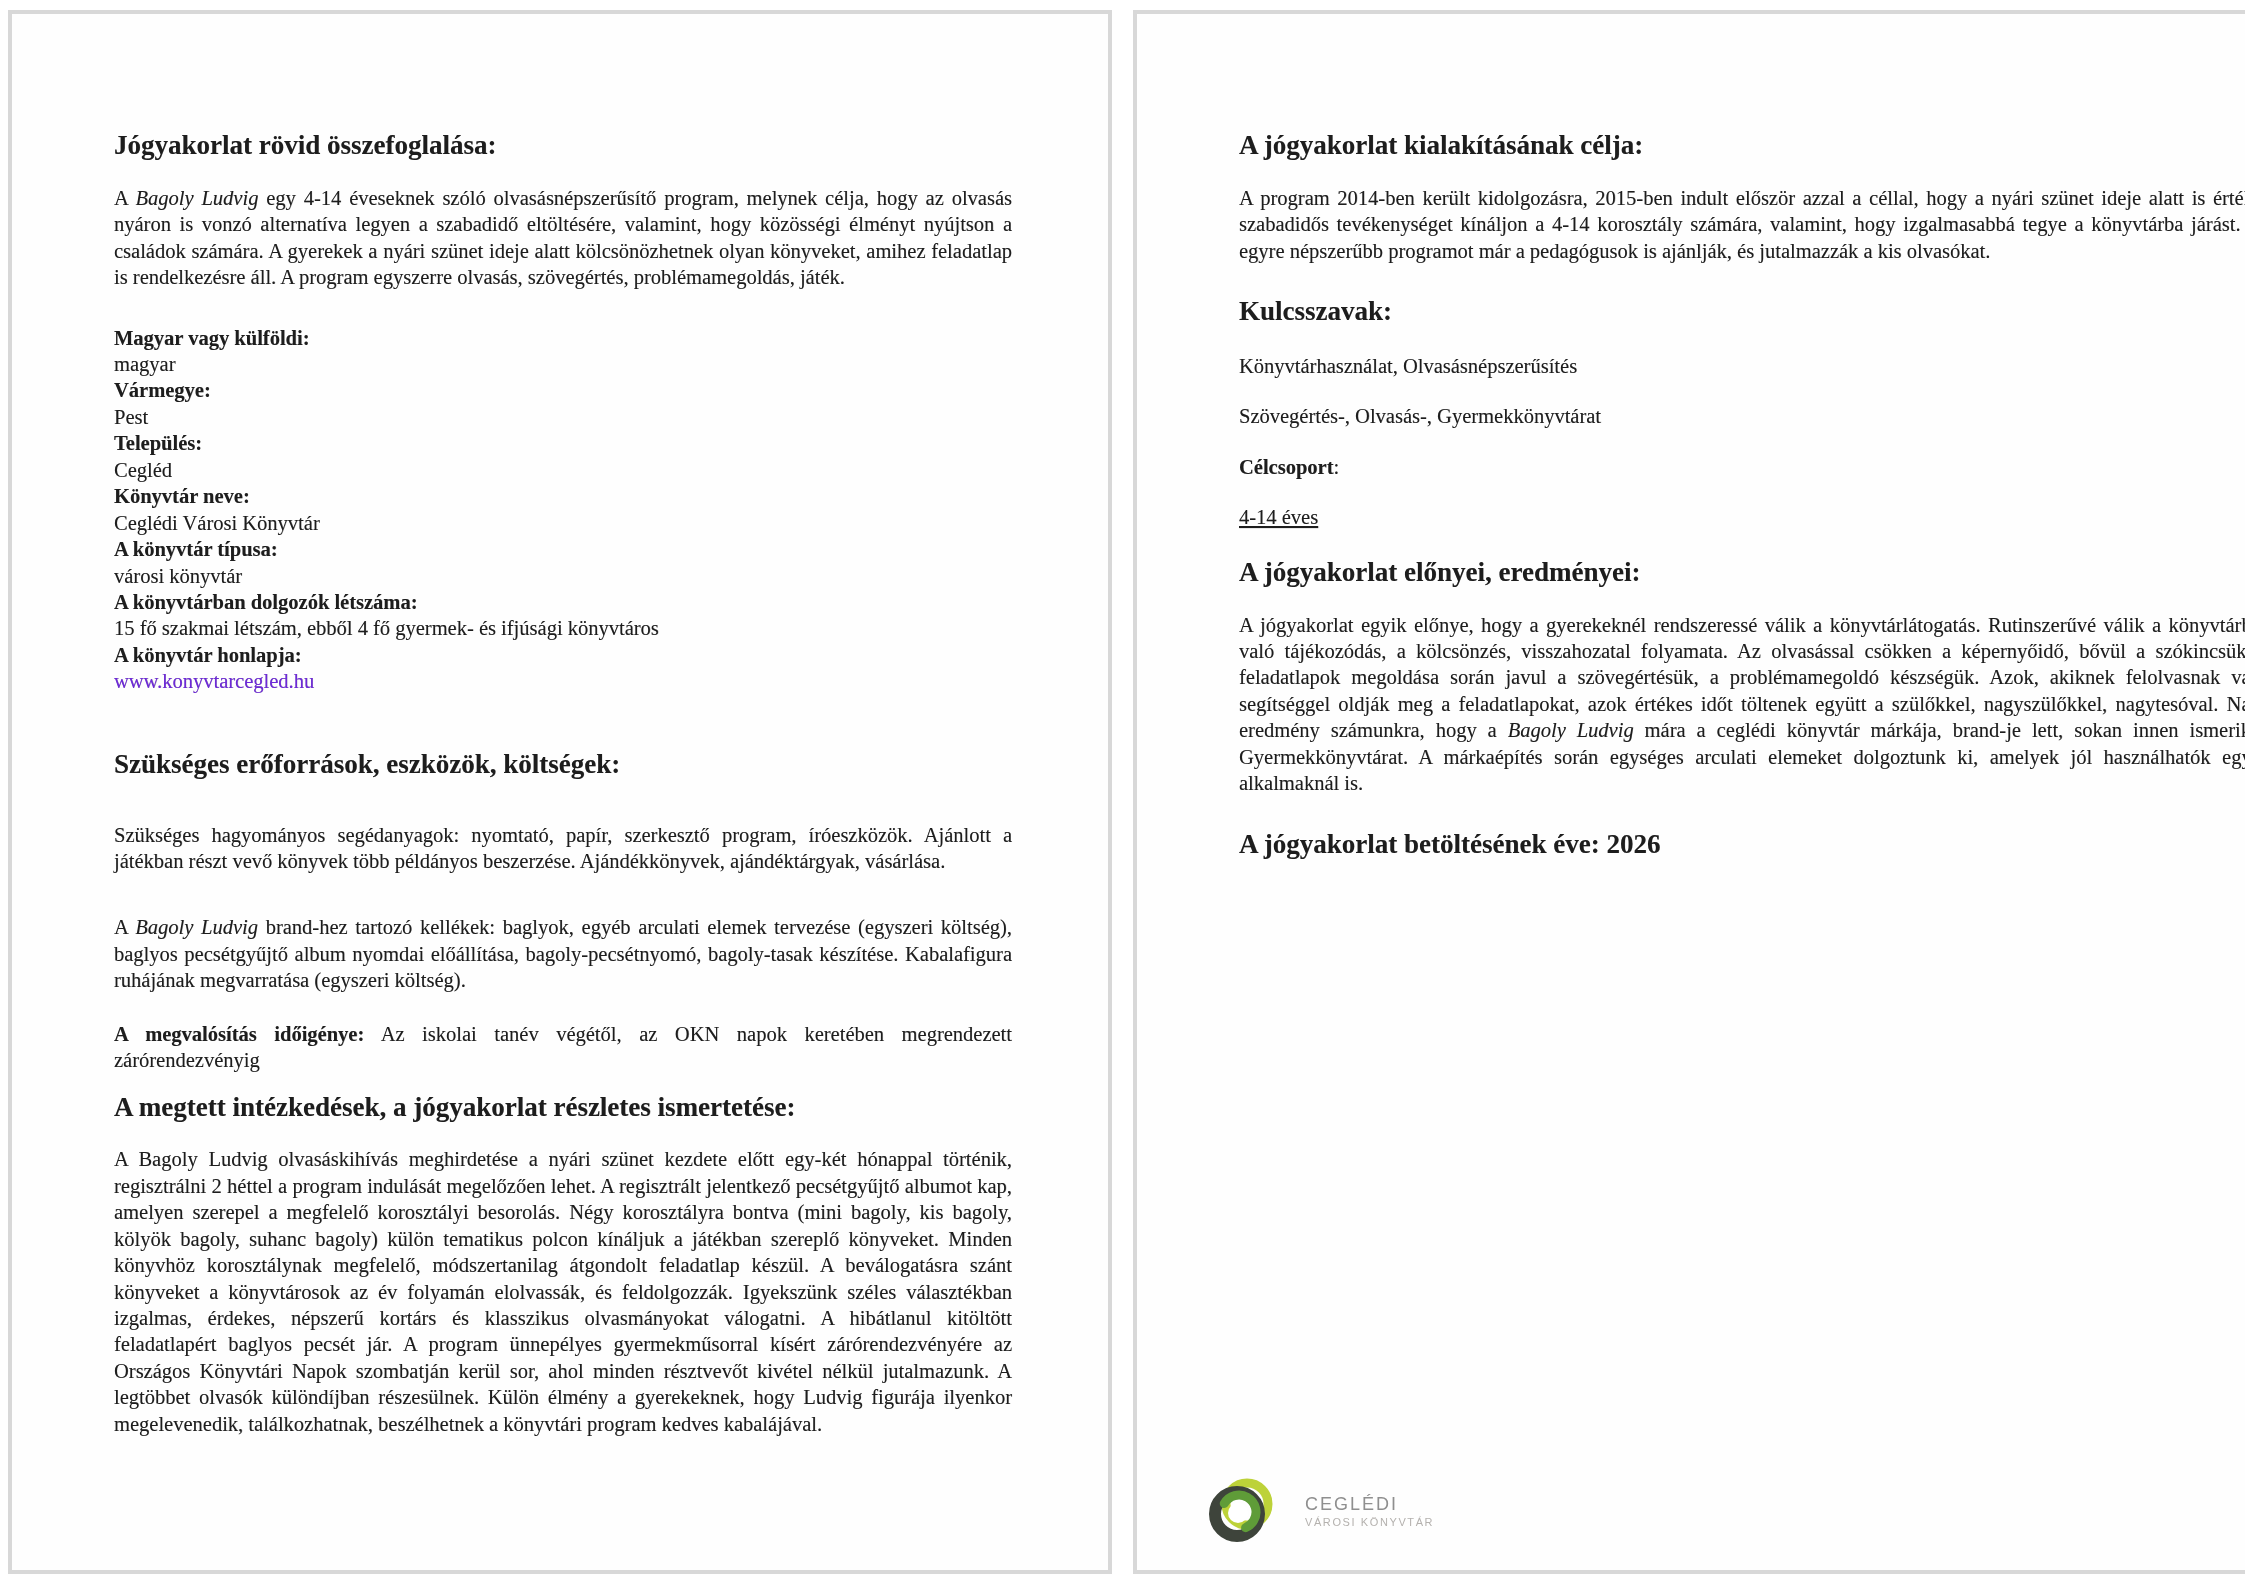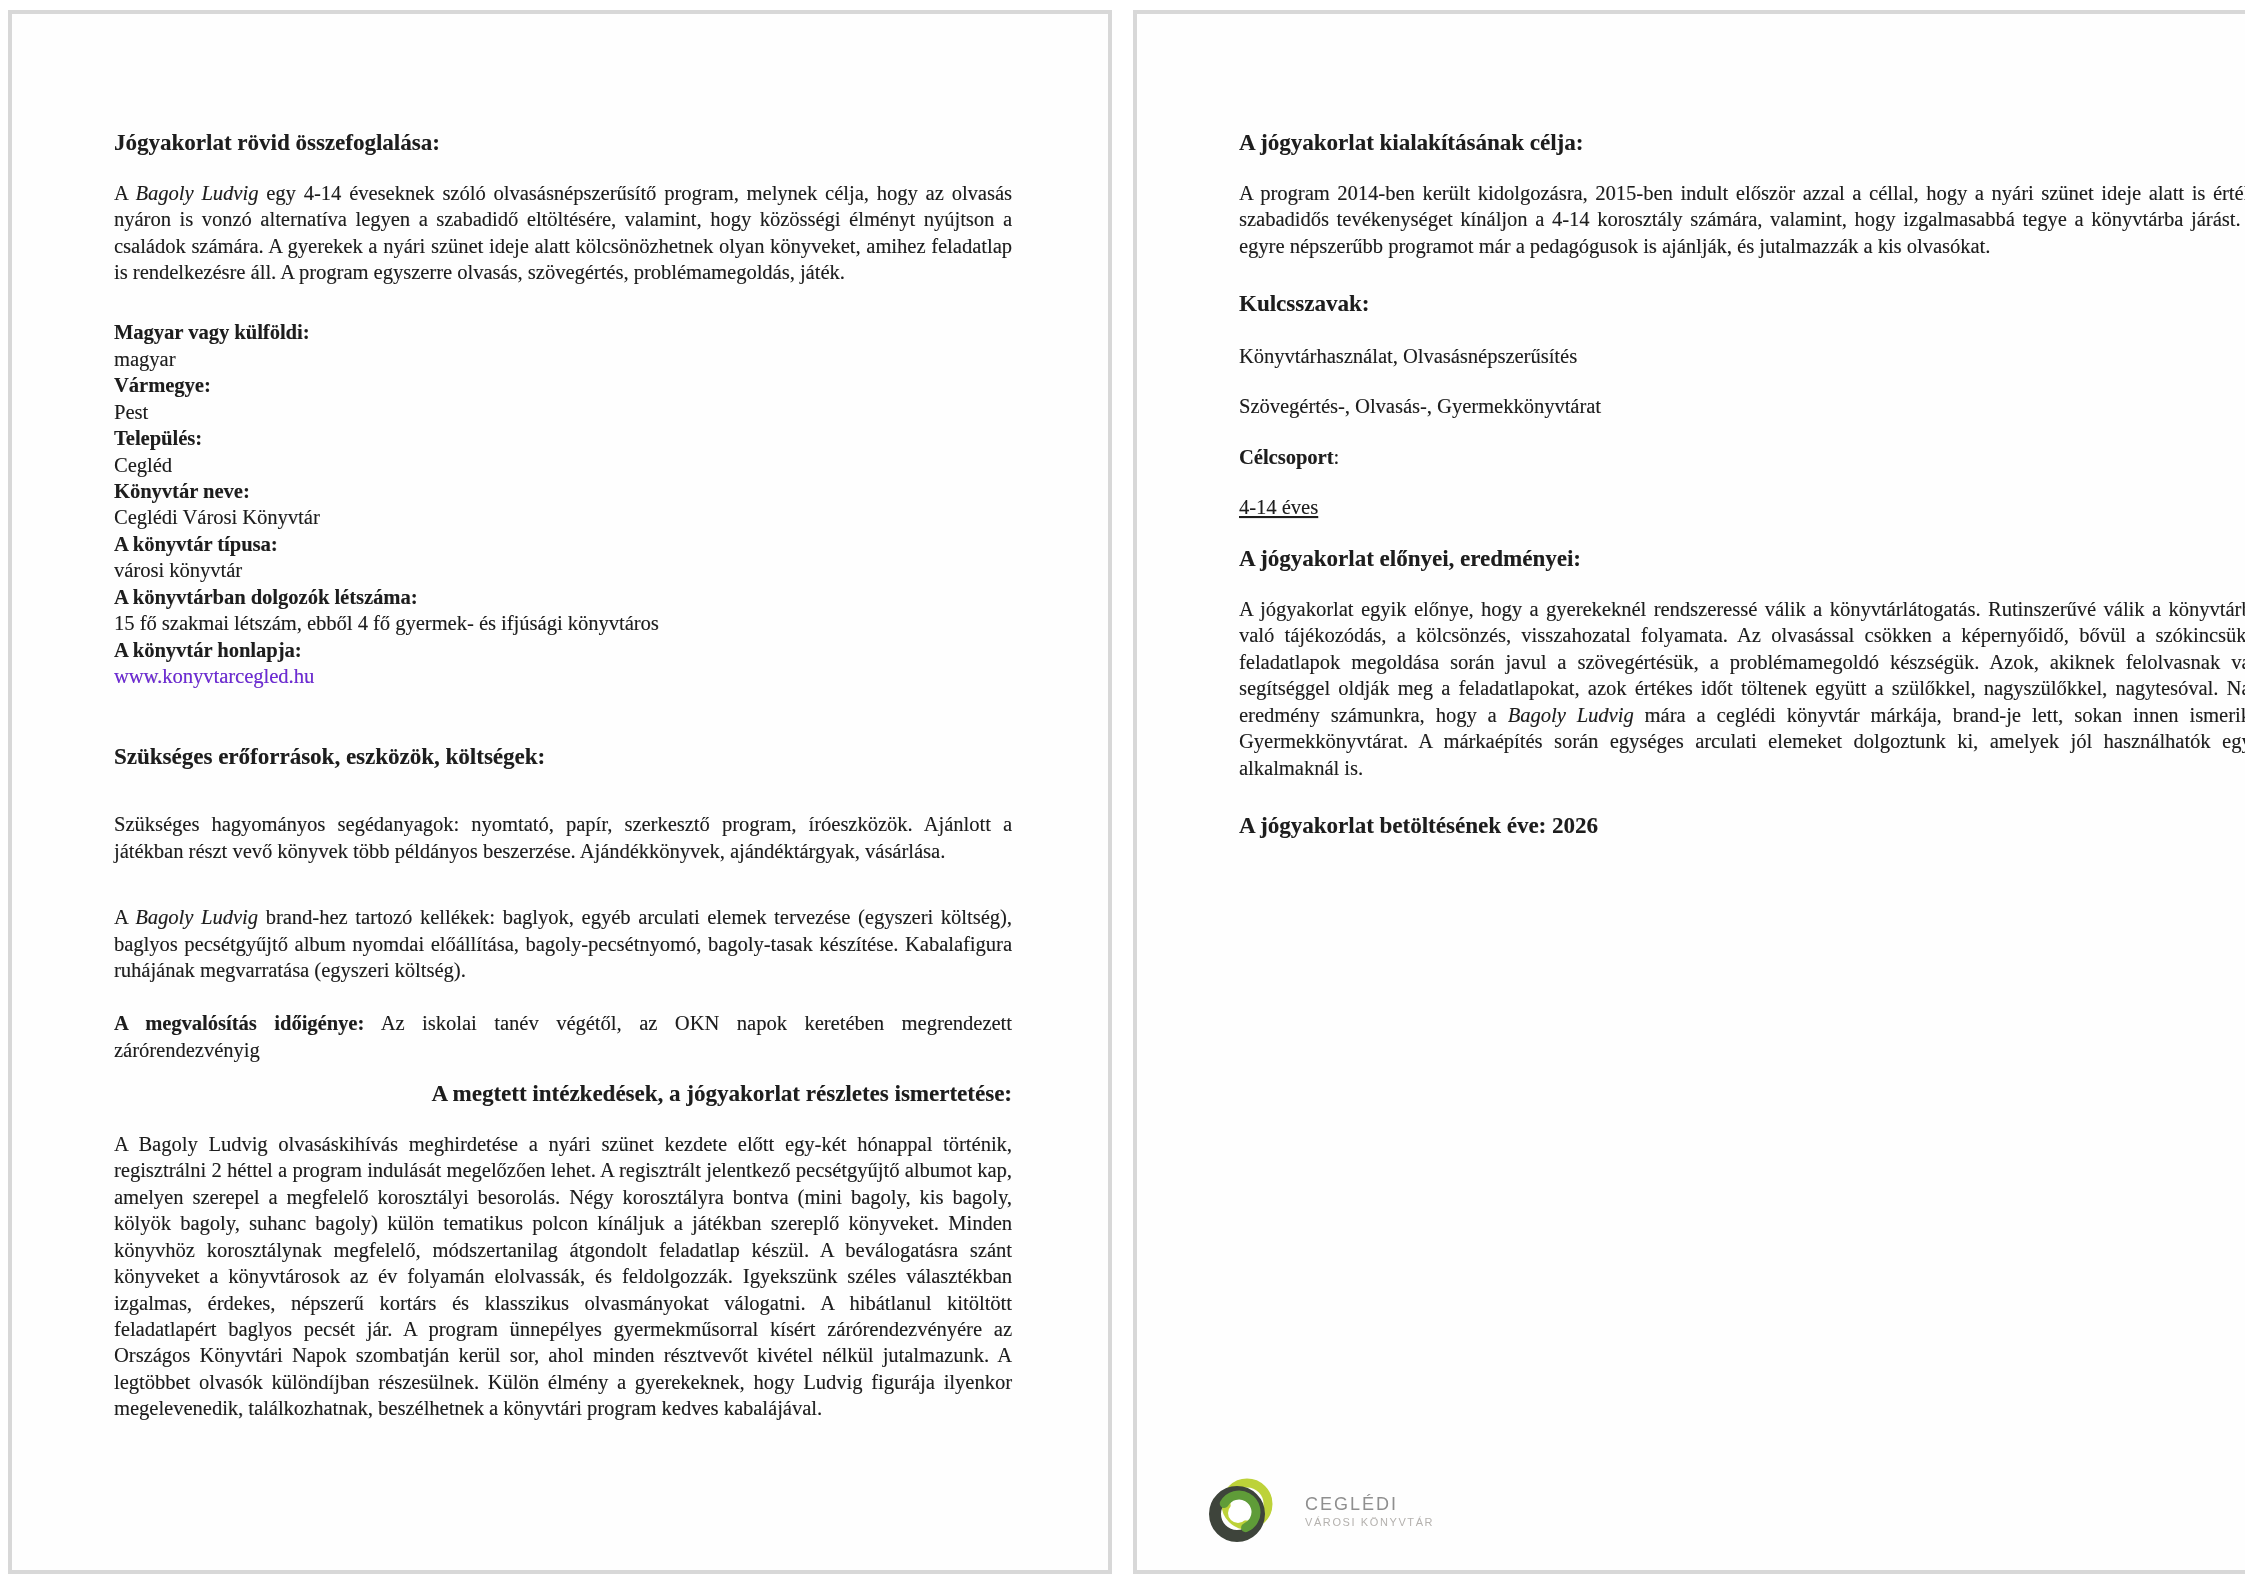--- a/index.html
+++ b/index.html
@@ -11,35 +11,35 @@
     position:absolute;top:10px;height:1564px;background:#fefefe;
     border:4px solid #d8d8d8;box-sizing:border-box;
   }
   .page-left{left:8px;width:1104px;}
   .page-right{left:1133px;width:1238px;}
   .content{
     padding:114px 96px 0 102px;
     font-size:20.5px;line-height:1.29;
     text-shadow:0.3px 0.3px 0.5px rgba(70,70,70,0.45);
   }
-  h3{font-size:23px;margin:0;font-weight:bold;}
+  h3{font-size:27px;margin:0;font-weight:bold;}
   p{margin:0;}
   .just{text-align:justify;}
   .it{font-style:italic;}
   .b{font-weight:bold;}
   .sp-after-sm{margin-bottom:22px;}
   .sp-after-md{margin-bottom:27px;margin-top:40px;}
   .sp-after-lg{margin-bottom:34px;}
   .meta-line{display:block;}
   .meta-label{font-weight:bold;}
   a.doclink{color:#6d28d9;cursor:pointer;}
   .underlined{text-decoration:underline;}
   .gap-top-lg{margin-top:52px;}
   .gap-top-md{margin-top:30px;}
-  .gap-top-sm{margin-top:16px;text-align:right;}
+  .gap-top-sm{margin-top:16px;}
   .keywords-line{margin-bottom:24px;}
   
   .footer-logo{
     position:absolute;left:72px;bottom:26px;
     display:flex;align-items:center;gap:32px;
   }
   .logo-mark{width:64px;height:66px;flex:0 0 auto;}
   .logo-text{display:flex;flex-direction:column;font-family:"Liberation Sans", sans-serif;}
   .logo-title{font-size:18px;color:#8f8f8f;letter-spacing:2px;line-height:1.15;}
   .logo-subtitle{font-size:11px;color:#b4b1ae;letter-spacing:1.6px;margin-top:2px;}

